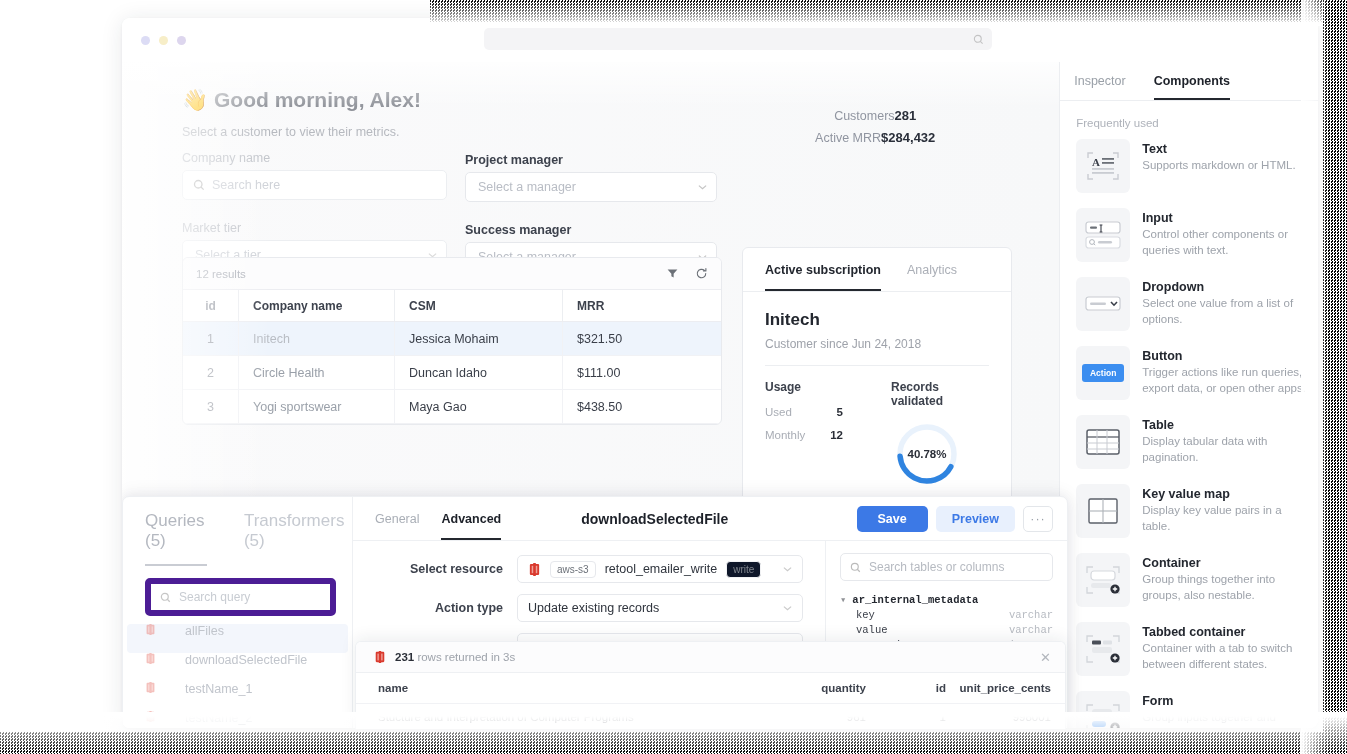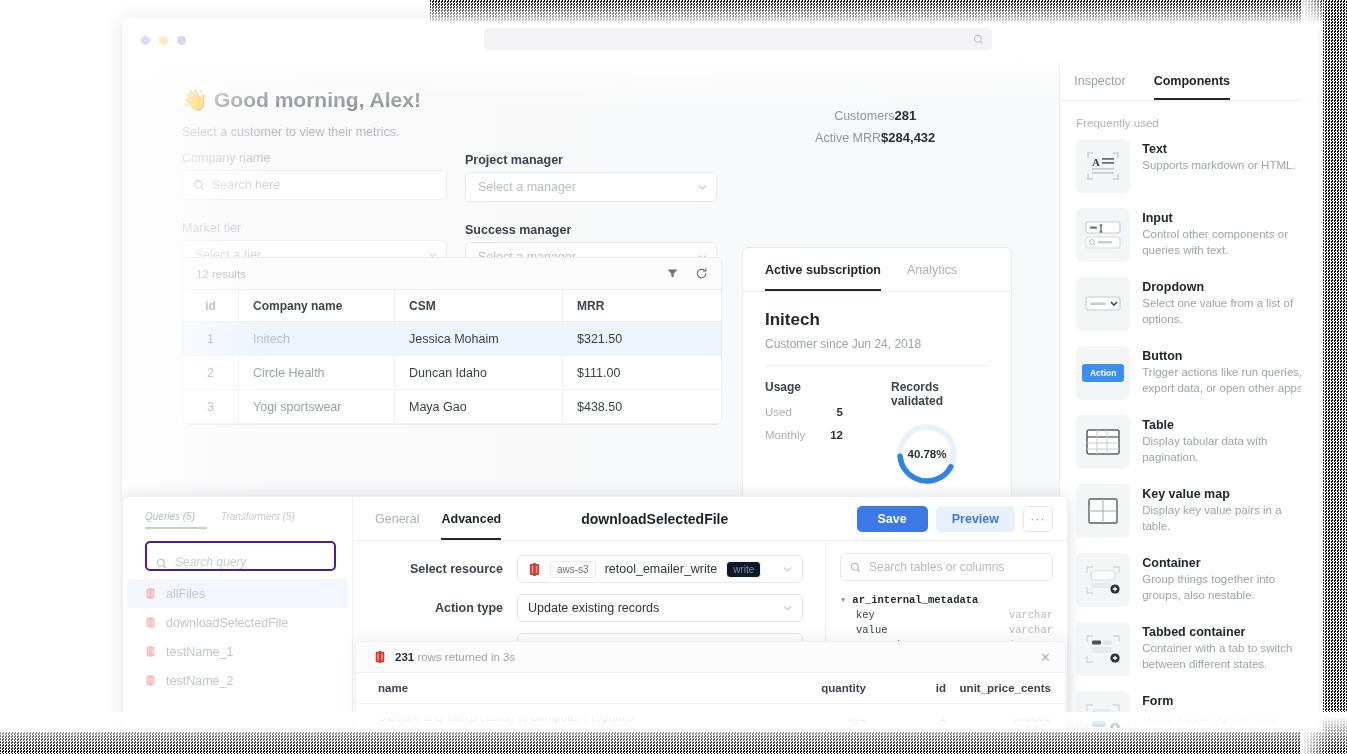--- a/index.html
+++ b/index.html
@@ -143,28 +143,28 @@
   .comp-name{font-size:12.5px;font-weight:bold;color:#23272f;}
   .comp-desc{font-size:11.5px;color:#9ea3ab;line-height:1.35;margin-top:2px;}
 
   
   .qpanel{position:absolute;left:0;top:478px;width:944px;height:250px;background:#fff;
     border-radius:7px;border:1px solid #eef0f3;
     box-shadow:0 -2px 18px rgba(30,35,50,.07),0 2px 14px rgba(30,35,50,.07);
     display:flex;overflow:hidden;z-index:30;}
   .q-left{width:229px;border-right:1px solid #eef0f3;position:relative;}
   .q-ltabs{display:flex;gap:26px;padding:14px 0 0 22px;}
-  .q-ltab{font-size:10px;color:#c6cad1;padding-bottom:7px;position:relative;font-style:italic;}
+  .q-ltab{font-size:17px;color:#c6cad1;padding-bottom:15px;position:relative;}
   .q-ltab.active{color:#b4b8c0;}
   .q-ltab.active:after{content:"";position:absolute;left:0;width:62px;bottom:0;height:2px;background:#c9ccd3;}
-  .q-search{margin:12px 16px 0 22px;height:26px;border:2px solid #4c1d95;border-radius:5px;
-    display:flex;align-items:flex-end;font-size:12px;color:#c8ccd2;font-style:italic;}
+  .q-search{margin:12px 16px 0 22px;height:26px;border:6px solid #4c1d95;border-radius:5px;
+    display:flex;align-items:center;font-size:12px;color:#c8ccd2;}
   .q-search svg{width:11px;height:11px;margin:0 8px 0 9px;opacity:.3;}
-  .q-item{height:29px;display:flex;align-items:center;font-size:12.5px;color:#c1c5cc;
-    margin:0 4px;padding-left:18px;border-radius:4px;}
+  .q-item{height:29px;display:flex;font-size:12.5px;color:#c1c5cc;
+    margin:0 4px;padding-left:18px;border-radius:4px;gap:19px;}
   .q-item.sel{background:#f3f6fc;}
   .q-item .qi{width:11px;height:11px;margin-right:10px;flex:none;opacity:.45;}
   .q-items{margin-top:8px;}
 
   .q-right{flex:1;position:relative;}
   .q-rhead{display:flex;align-items:center;height:43px;border-bottom:1px solid #eef0f3;padding:0 14px 0 22px;}
   .q-rtab{font-size:12.5px;color:#a9aeb6;height:43px;display:flex;align-items:center;
     margin-right:22px;position:relative;}
   .q-rtab.active{color:#1d2129;font-weight:bold;}
   .q-rtab.active:after{content:"";position:absolute;left:0;right:0;bottom:0;height:2px;background:#24282f;}

